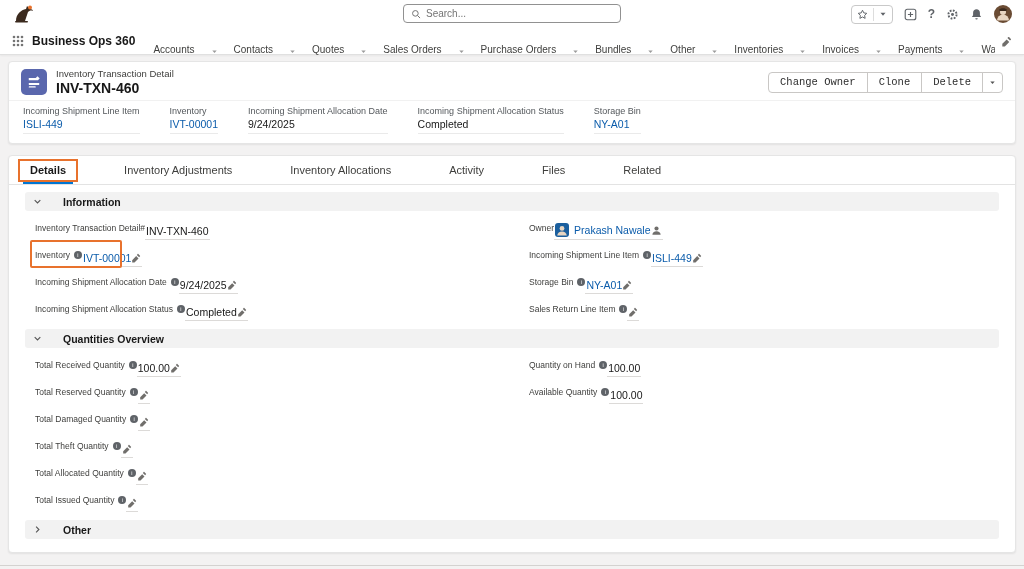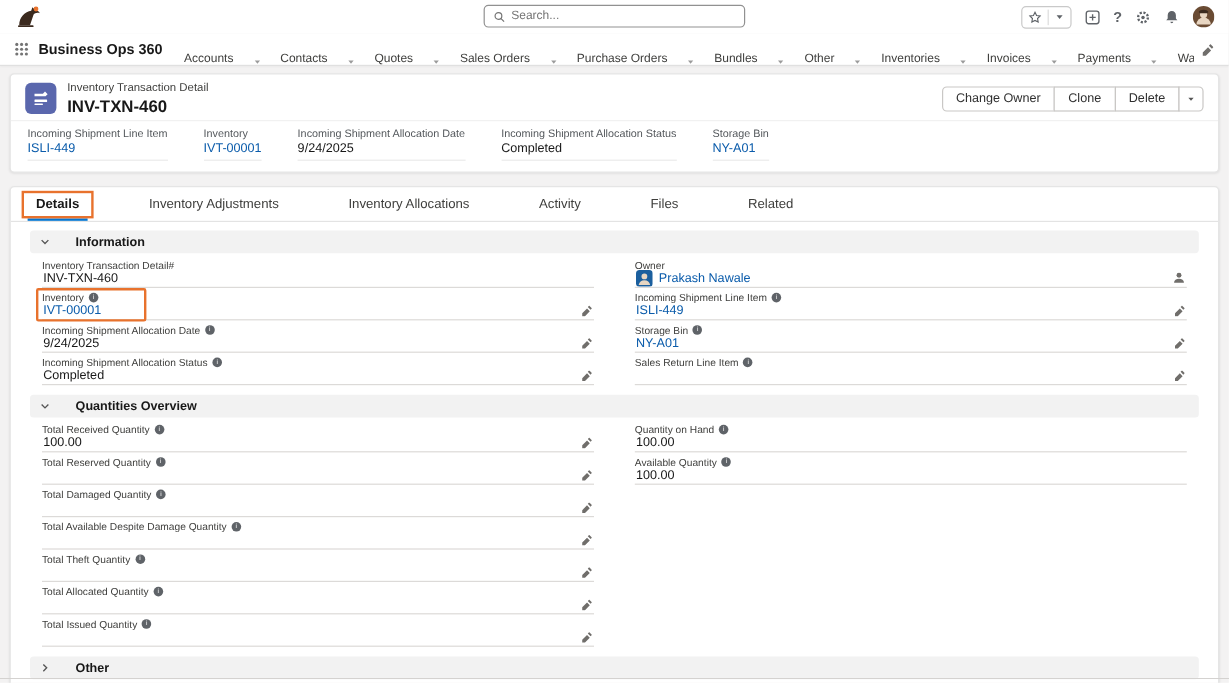--- a/index.html
+++ b/index.html
@@ -29,21 +29,21 @@
   .nav-edit{margin-left:6px;color:#706e6b;display:flex;cursor:pointer;}
 
   
   .page{padding:6px 8px 0;}
   .record-card{background:#fff;border-radius:4px;border:1px solid #e5e5e5;box-shadow:0 1px 2px rgba(0,0,0,.07);}
   .record-head{display:flex;align-items:center;gap:9px;padding:6px 12px 4px;}
   .entity-icon{width:26px;height:26px;border-radius:5px;background:var(--entity);display:flex;align-items:center;justify-content:center;flex:none;}
   .record-sub{font-size:9.5px;color:#3e3e3c;}
   .record-name{font-size:14px;font-weight:700;margin-top:1px;}
   .actions{margin-left:auto;display:flex;}
-  .btn{height:21px;padding:0 11px;font-size:10.5px;font-family:Liberation Sans, sans-serif;background:#fff;border:1px solid #c9c7c5;color:#2e2e2e;cursor:pointer;margin-left:-1px;}
+  .btn{height:21px;padding:0 11px;font-size:10.5px;font-family:Liberation Mono, monospace;background:#fff;border:1px solid #c9c7c5;color:#2e2e2e;cursor:pointer;margin-left:-1px;}
   .btn:first-child{border-radius:4px 0 0 4px;margin-left:0;}
   .btn.more{border-radius:0 4px 4px 0;padding:0 6px;display:flex;align-items:center;color:#555;}
 
   .highlights{display:flex;gap:30px;padding:5px 14px 9px;border-top:1px solid #f1f1f1;}
   .hl-label{font-size:9px;color:#54585c;margin-bottom:2px;white-space:nowrap;}
   .hl-value{font-size:10.5px;color:#181818;padding-bottom:3px;border-bottom:1px solid #eaeaea;min-height:13px;white-space:nowrap;}
   .hl-value.link{color:var(--link);cursor:pointer;}
 
   .main-card{margin-top:11px;background:#fff;border:1px solid #e5e5e5;border-radius:4px;box-shadow:0 1px 2px rgba(0,0,0,.07);padding-bottom:6px;}
   .tabs{display:flex;align-items:stretch;height:29px;border-bottom:1px solid #e3e3e3;padding:0 8px;gap:32px;}
@@ -52,21 +52,21 @@
   .tab.active .tab-label{font-weight:700;color:#181818;}
   .tab.active::after{content:"";position:absolute;left:6px;right:6px;bottom:0;height:2px;background:#0176d3;}
   .tab-annotation{position:absolute;left:1px;right:1px;top:3px;bottom:2px;border:2px solid var(--ann);z-index:2;pointer-events:none;}
 
   .sections{padding:7px 16px 0;}
   .section{margin-bottom:7px;}
   .section-header{height:19px;background:#f2f2f2;border-radius:3px;display:flex;align-items:center;gap:21px;padding:0 8px;font-size:10.5px;font-weight:600;color:#181818;cursor:pointer;}
   .sec-chev{display:flex;}
   .fields{display:flex;gap:34px;padding:3px 10px 0;}
   .fcol{flex:1;min-width:0;}
-  .field{height:26px;margin-bottom:1px;display:flex;flex-direction:column;position:relative;}
+  .field{height:26px;margin-bottom:1px;display:flex;flex-direction:row;position:relative;}
   .f-label{display:flex;align-items:center;gap:4px;font-size:8.5px;color:#3e3e3c;line-height:10px;margin-top:2px;white-space:nowrap;}
   .info-icon{width:8px;height:8px;border-radius:50%;background:#5f6368;color:#fff;font-size:5.5px;display:inline-flex;align-items:center;justify-content:center;font-style:normal;flex:none;cursor:pointer;}
   .f-row{margin-top:auto;display:flex;align-items:center;justify-content:space-between;border-bottom:1px solid #dcdad8;padding:0 1px 2px;min-height:14px;}
   .f-valwrap{display:flex;align-items:center;min-height:12px;}
   .f-value{font-size:10.5px;color:#181818;white-space:nowrap;}
   .f-value.link{color:var(--link);cursor:pointer;}
   .row-icon{color:#706e6b;display:flex;cursor:pointer;}
   .owner-avatar{width:14px;height:14px;border-radius:3px;margin-right:5px;overflow:hidden;flex:none;display:flex;}
   .field-annotation{position:absolute;left:-5px;top:-1px;width:92px;bottom:-1px;border:2px solid var(--ann);border-radius:2px;pointer-events:none;z-index:2;}
 
@@ -531,36 +531,20 @@
                   </div>
                   <span class="row-icon">
                     <svg width="10" height="10" viewBox="0 0 16 16" fill="currentColor">
                       <path d="M11.7 1.6l2.7 2.7c.3.3.3.7 0 1l-1.4 1.4-3.7-3.7 1.4-1.4c.3-.3.7-.3 1 0zM1.9 11.4l6.4-6.4 3.7 3.7-6.4 6.4H1.9v-3.7z"></path>
                     </svg>
                   </span>
                 </div>
               </div>
               <div class="field">
                 <div class="f-label">
-                  <span>Total Available Despite Damage Quantity</span>
-                  <span class="info-icon">i</span>
-                </div>
-                <div class="f-row">
-                  <div class="f-valwrap">
-                    <span class="f-value"></span>
-                  </div>
-                  <span class="row-icon">
-                    <svg width="10" height="10" viewBox="0 0 16 16" fill="currentColor">
-                      <path d="M11.7 1.6l2.7 2.7c.3.3.3.7 0 1l-1.4 1.4-3.7-3.7 1.4-1.4c.3-.3.7-.3 1 0zM1.9 11.4l6.4-6.4 3.7 3.7-6.4 6.4H1.9v-3.7z"></path>
-                    </svg>
-                  </span>
-                </div>
-              </div>
-              <div class="field">
-                <div class="f-label">
                   <span>Total Theft Quantity</span>
                   <span class="info-icon">i</span>
                 </div>
                 <div class="f-row">
                   <div class="f-valwrap">
                     <span class="f-value"></span>
                   </div>
                   <span class="row-icon">
                     <svg width="10" height="10" viewBox="0 0 16 16" fill="currentColor">
                       <path d="M11.7 1.6l2.7 2.7c.3.3.3.7 0 1l-1.4 1.4-3.7-3.7 1.4-1.4c.3-.3.7-.3 1 0zM1.9 11.4l6.4-6.4 3.7 3.7-6.4 6.4H1.9v-3.7z"></path>

